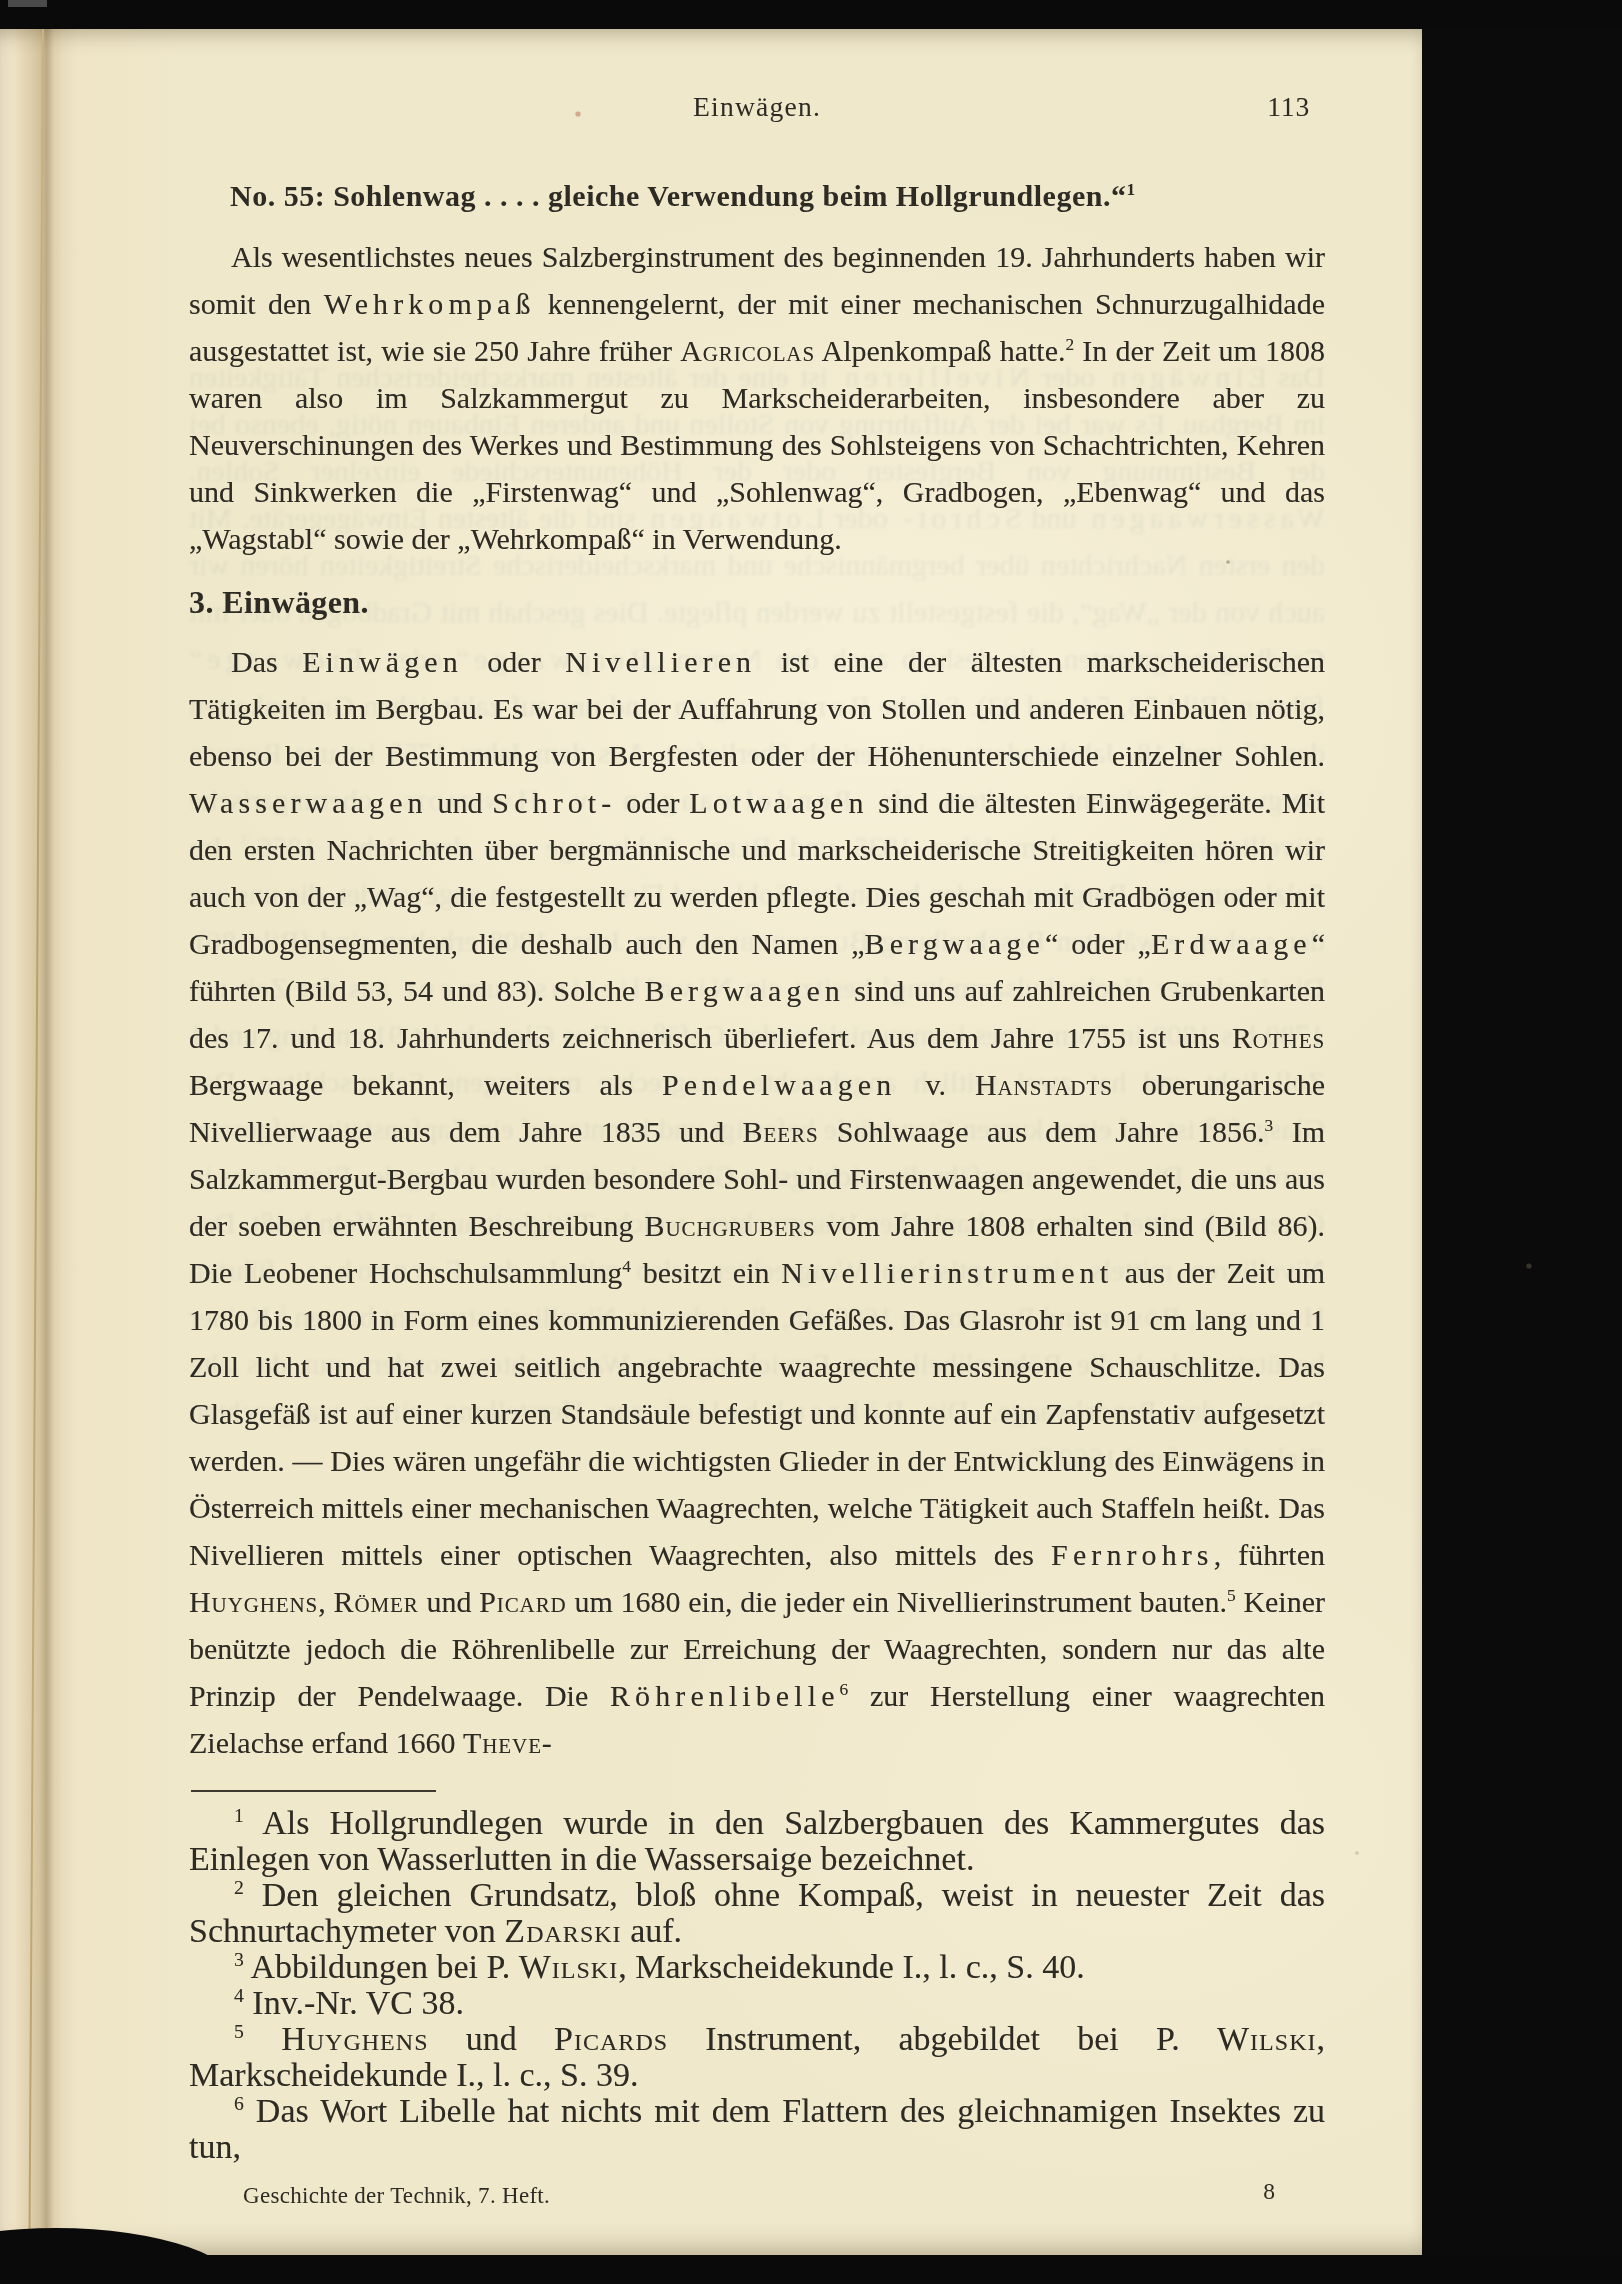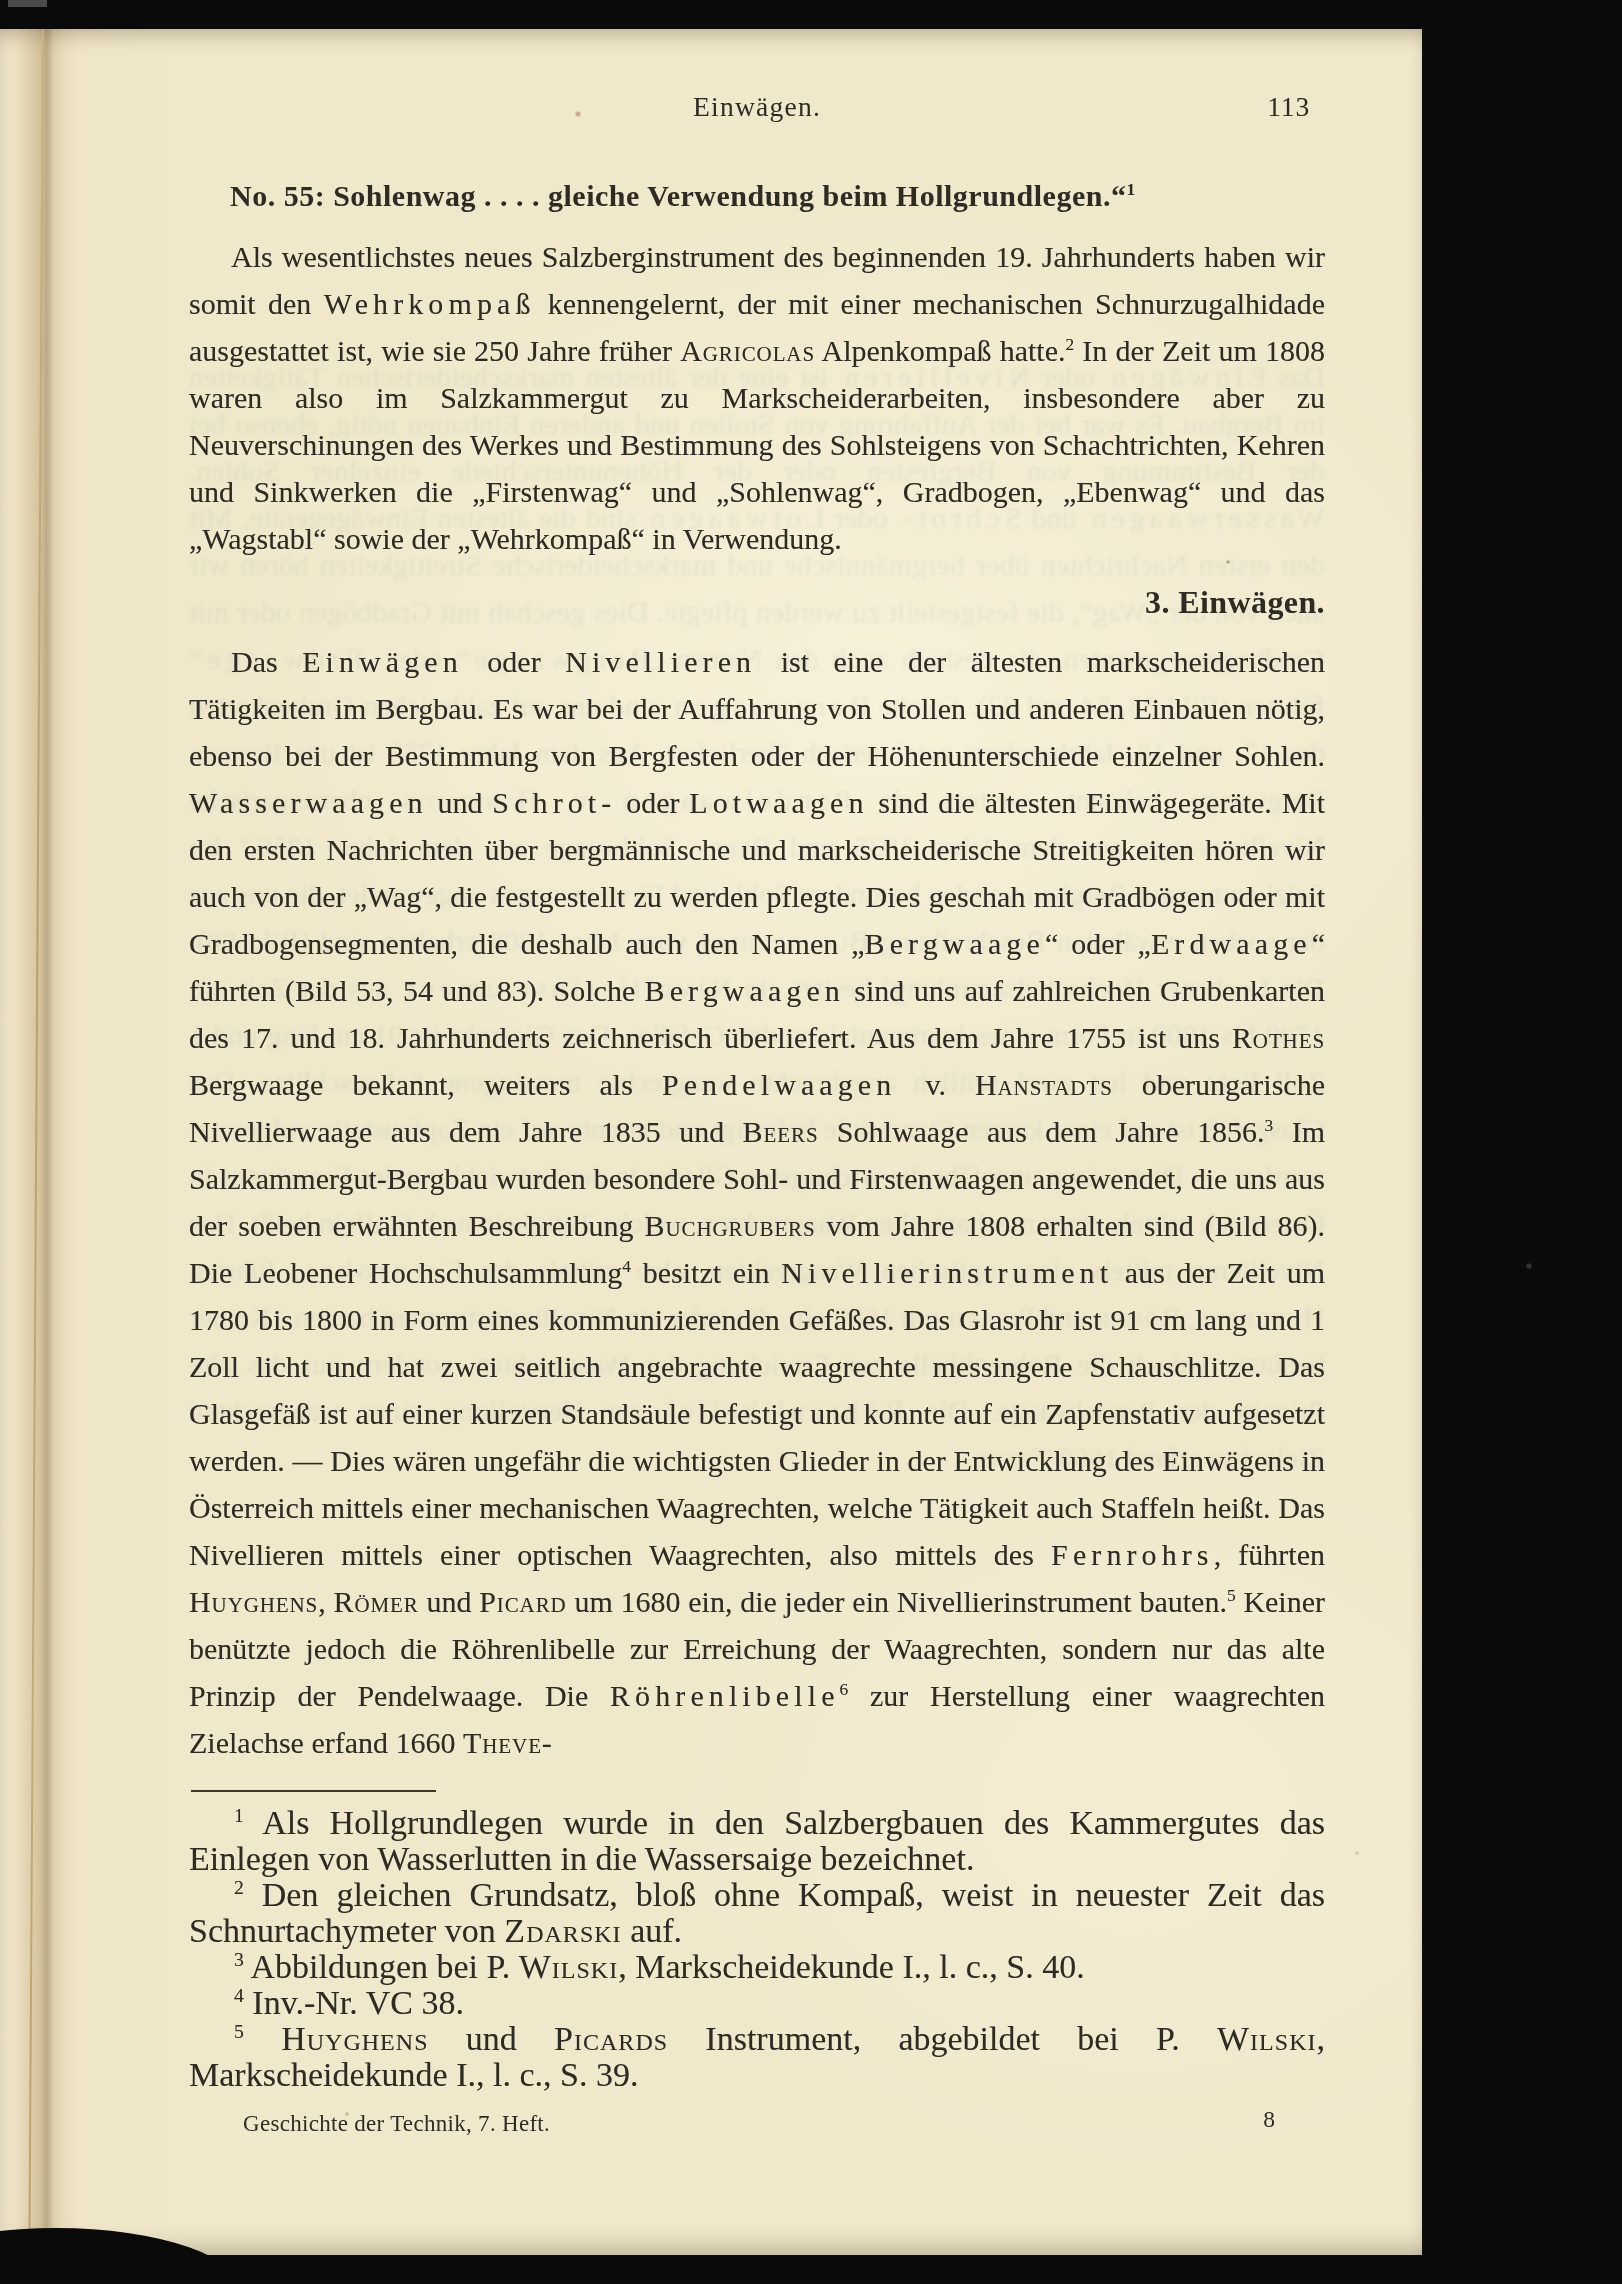--- a/index.html
+++ b/index.html
@@ -46,21 +46,21 @@
   .text-col{position:absolute;left:189px;top:62px;width:1136px;z-index:2;
             text-rendering:optimizeLegibility;}
   .head-row{position:relative;height:39px;}
   .running-head{display:block;text-align:center;font-size:27.6px;letter-spacing:1.2px;}
   .page-num{position:absolute;right:15px;top:0;font-size:27.6px;letter-spacing:0.8px;}
 
   .fraktur{margin:49px 0 19.5px 41px;font-size:30px;font-weight:700;letter-spacing:0.5px;}
 
   .para{margin:0;font-size:30px;line-height:47px;text-align:justify;text-indent:42px;
         text-shadow:0 0 0.5px rgba(46,43,36,.35);}
-  .section-heading{margin:22px 0 17px;text-align:right;font-size:32px;font-weight:700;letter-spacing:0.4px;}
+  .section-heading{margin:22px 0 17px;text-align:left;font-size:32px;font-weight:700;letter-spacing:0.4px;}
 
   .fn-rule{width:245px;height:2.4px;background:#3d392e;margin:24px 0 13px 1.6px;}
   .fn{margin:0;font-size:34px;line-height:36px;text-align:justify;text-indent:45px;
       text-shadow:0 0 0.4px rgba(46,43,36,.3);}
 
   .imprint-row{display:flex;justify-content:space-between;align-items:center;margin-top:18px;}
   .imprint{margin-left:54px;font-size:23px;letter-spacing:0.3px;}
   .sig{margin-right:50px;font-size:23.5px;transform:translateY(-4.9px);}
 
   sup{font-size:58%;vertical-align:super;line-height:0;}
@@ -94,20 +94,21 @@
 
       <p class="para">Das <span class="sp">Einwägen</span> oder <span class="sp">Nivellieren</span> ist eine der ältesten markscheiderischen Tätigkeiten im Bergbau. Es war bei der Auffahrung von Stollen und anderen Einbauen nötig, ebenso bei der Bestimmung von Bergfesten oder der Höhenunterschiede einzelner Sohlen. <span class="sp">Wasserwaagen</span> und <span class="sp">Schrot-</span> oder <span class="sp">Lotwaagen</span> sind die ältesten Einwägegeräte. Mit den ersten Nachrichten über bergmännische und markscheiderische Streitigkeiten hören wir auch von der „Wag“, die festgestellt zu werden pflegte. Dies geschah mit Gradbögen oder mit Gradbogensegmenten, die deshalb auch den Namen „<span class="sp">Bergwaage</span>“ oder „<span class="sp">Erdwaage</span>“ führten (Bild 53, 54 und 83). Solche <span class="sp">Bergwaagen</span> sind uns auf zahlreichen Grubenkarten des 17. und 18. Jahrhunderts zeichnerisch überliefert. Aus dem Jahre 1755 ist uns <span class="sc">Rothes</span> Bergwaage bekannt, weiters als <span class="sp">Pendelwaagen</span> v. <span class="sc">Hanstadts</span> oberungarische Nivellierwaage aus dem Jahre 1835 und <span class="sc">Beers</span> Sohlwaage aus dem Jahre 1856.<sup>3</sup> Im Salzkammergut-Bergbau wurden besondere Sohl- und Firstenwaagen angewendet, die uns aus der soeben erwähnten Beschreibung <span class="sc">Buchgrubers</span> vom Jahre 1808 erhalten sind (Bild 86). Die Leobener Hochschulsammlung<sup>4</sup> besitzt ein <span class="sp">Nivellierinstrument</span> aus der Zeit um 1780 bis 1800 in Form eines kommunizierenden Gefäßes. Das Glasrohr ist 91 cm lang und 1 Zoll licht und hat zwei seitlich angebrachte waagrechte messingene Schauschlitze. Das Glasgefäß ist auf einer kurzen Standsäule befestigt und konnte auf ein Zapfenstativ aufgesetzt werden. — Dies wären ungefähr die wichtigsten Glieder in der Entwicklung des Einwägens in Österreich mittels einer mechanischen Waagrechten, welche Tätigkeit auch Staffeln heißt. Das Nivellieren mittels einer optischen Waagrechten, also mittels des <span class="sp">Fernrohrs</span>, führten <span class="sc">Huyghens</span>, <span class="sc">Römer</span> und <span class="sc">Picard</span> um 1680 ein, die jeder ein Nivellierinstrument bauten.<sup>5</sup> Keiner benützte jedoch die Röhrenlibelle zur Erreichung der Waagrechten, sondern nur das alte Prinzip der Pendelwaage. Die <span class="sp">Röhrenlibelle</span><sup>6</sup> zur Herstellung einer waagrechten Zielachse erfand 1660 <span class="sc">Theve-</span></p>
 
       <div class="fn-rule"></div>
 
       <p class="fn"><sup>1</sup> Als Hollgrundlegen wurde in den Salzbergbauen des Kammergutes das Einlegen von Wasserlutten in die Wassersaige bezeichnet.</p>
       <p class="fn"><sup>2</sup> Den gleichen Grundsatz, bloß ohne Kompaß, weist in neuester Zeit das Schnurtachymeter von <span class="sc">Zdarski</span> auf.</p>
       <p class="fn"><sup>3</sup> Abbildungen bei P. <span class="sc">Wilski</span>, Markscheidekunde I., l. c., S. 40.</p>
       <p class="fn"><sup>4</sup> Inv.-Nr. VC 38.</p>
       <p class="fn"><sup>5</sup> <span class="sc">Huyghens</span> und <span class="sc">Picards</span> Instrument, abgebildet bei P. <span class="sc">Wilski</span>, Markscheidekunde I., l. c., S. 39.</p>
+      <p class="fn"><sup>6</sup> Das Wort Libelle hat nichts mit dem Flattern des gleichnamigen Insektes zu tun,</p>
 
       <div class="imprint-row">
         <span class="imprint">Geschichte der Technik, 7. Heft.</span>
         <span class="sig">8</span>
       </div>
 
     </div>
   </div>
 
   <div class="band-top">

